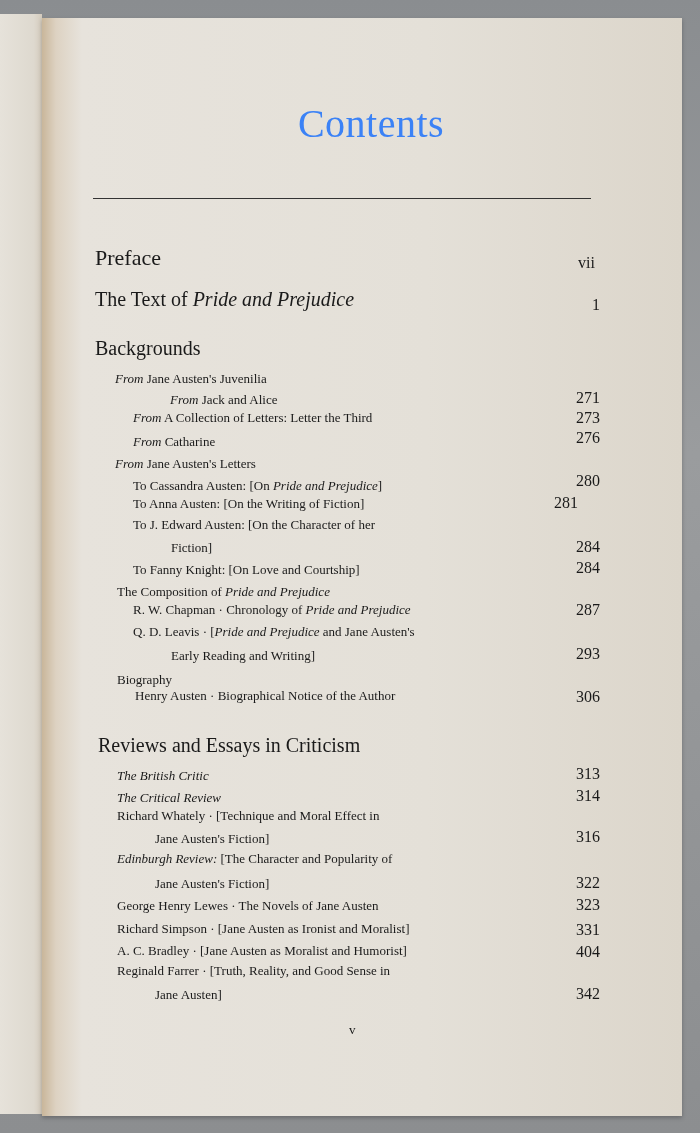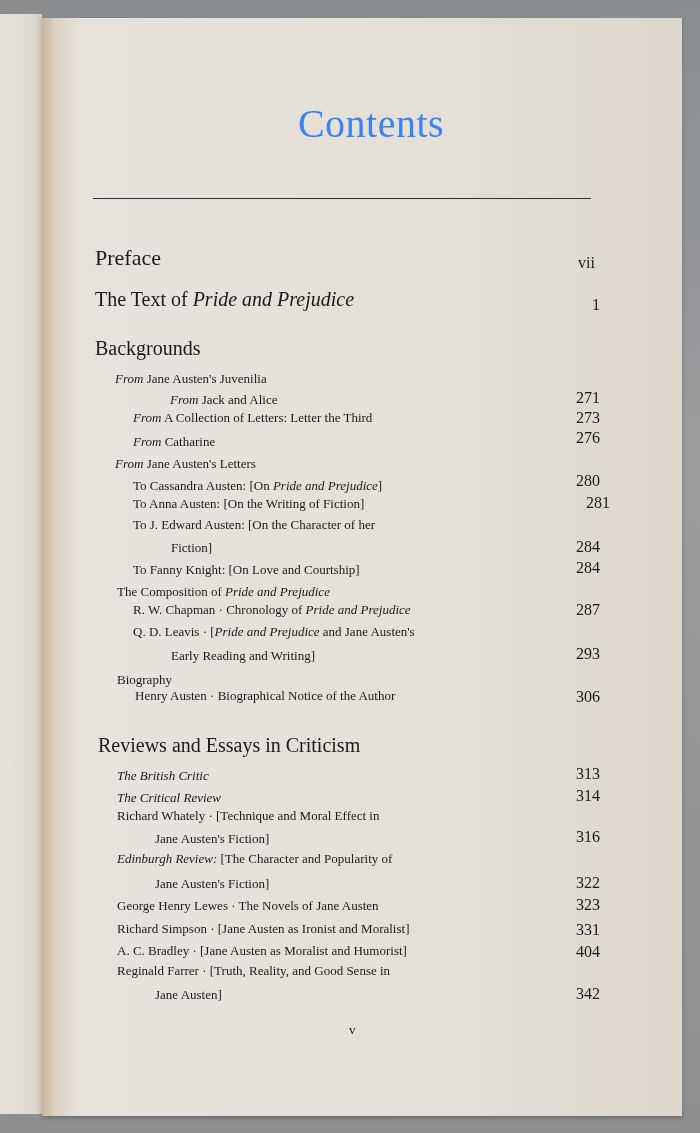--- a/index.html
+++ b/index.html
@@ -48,21 +48,21 @@
     <div class="entry" style="left: 151px; top: 393px; margin-left: 19px;"><i>From</i><span> Jack and Alice</span></div>
     <div class="num" style="left: 560px; top: 390px;">271</div>
     <div class="entry" style="left: 133px; top: 411px;"><i>From</i><span> A Collection of Letters: Letter the Third</span></div>
     <div class="num" style="left: 560px; top: 410px;">273</div>
     <div class="entry" style="left: 133px; top: 435px;"><i>From</i><span> Catharine</span></div>
     <div class="num" style="left: 560px; top: 430px;">276</div>
     <div class="entry" style="left: 115px; top: 457px;"><i>From</i><span> Jane Austen's Letters</span></div>
     <div class="entry" style="left: 133px; top: 479px;"><span>To Cassandra Austen: [On </span><i>Pride and Prejudice</i><span>]</span></div>
     <div class="num" style="left: 560px; top: 473px;">280</div>
     <div class="entry" style="left: 133px; top: 497px;"><span>To Anna Austen: [On the Writing of Fiction]</span></div>
-    <div class="num" style="left: 570px; top: 495px;">281</div>
+    <div class="num" style="left: 538px; top: 495px;">281</div>
     <div class="entry" style="left: 133px; top: 518px;"><span>To J. Edward Austen: [On the Character of her</span></div>
     <div class="entry" style="left: 171px; top: 541px;"><span>Fiction]</span></div>
     <div class="num" style="left: 560px; top: 539px;">284</div>
     <div class="entry" style="left: 133px; top: 563px;"><span>To Fanny Knight: [On Love and Courtship]</span></div>
     <div class="num" style="left: 560px; top: 560px;">284</div>
     <div class="entry" style="left: 117px; top: 585px;"><span>The Composition of </span><i>Pride and Prejudice</i></div>
     <div class="entry" style="left: 133px; top: 603px;"><span>R. W. Chapman · Chronology of </span><i>Pride and Prejudice</i></div>
     <div class="num" style="left: 560px; top: 602px;">287</div>
     <div class="entry" style="left: 133px; top: 625px;"><span>Q. D. Leavis · [</span><i>Pride and Prejudice</i><span> and Jane Austen's</span></div>
     <div class="entry" style="left: 171px; top: 649px;"><span>Early Reading and Writing]</span></div>

